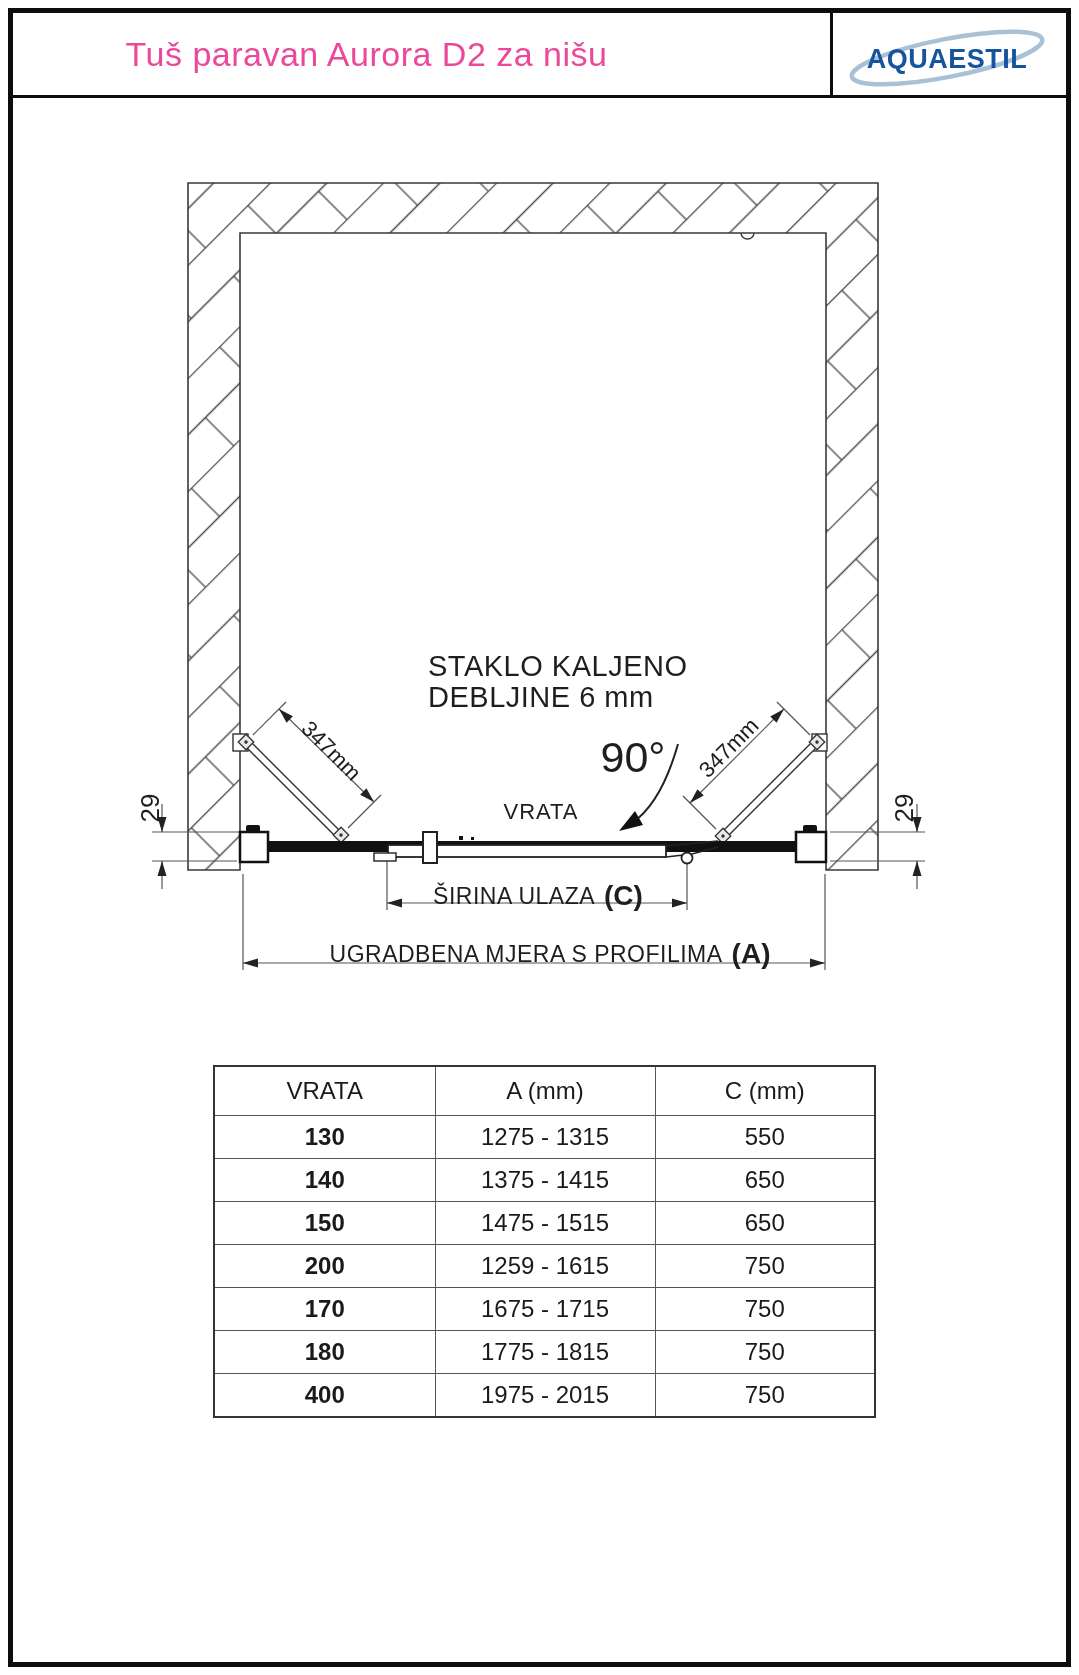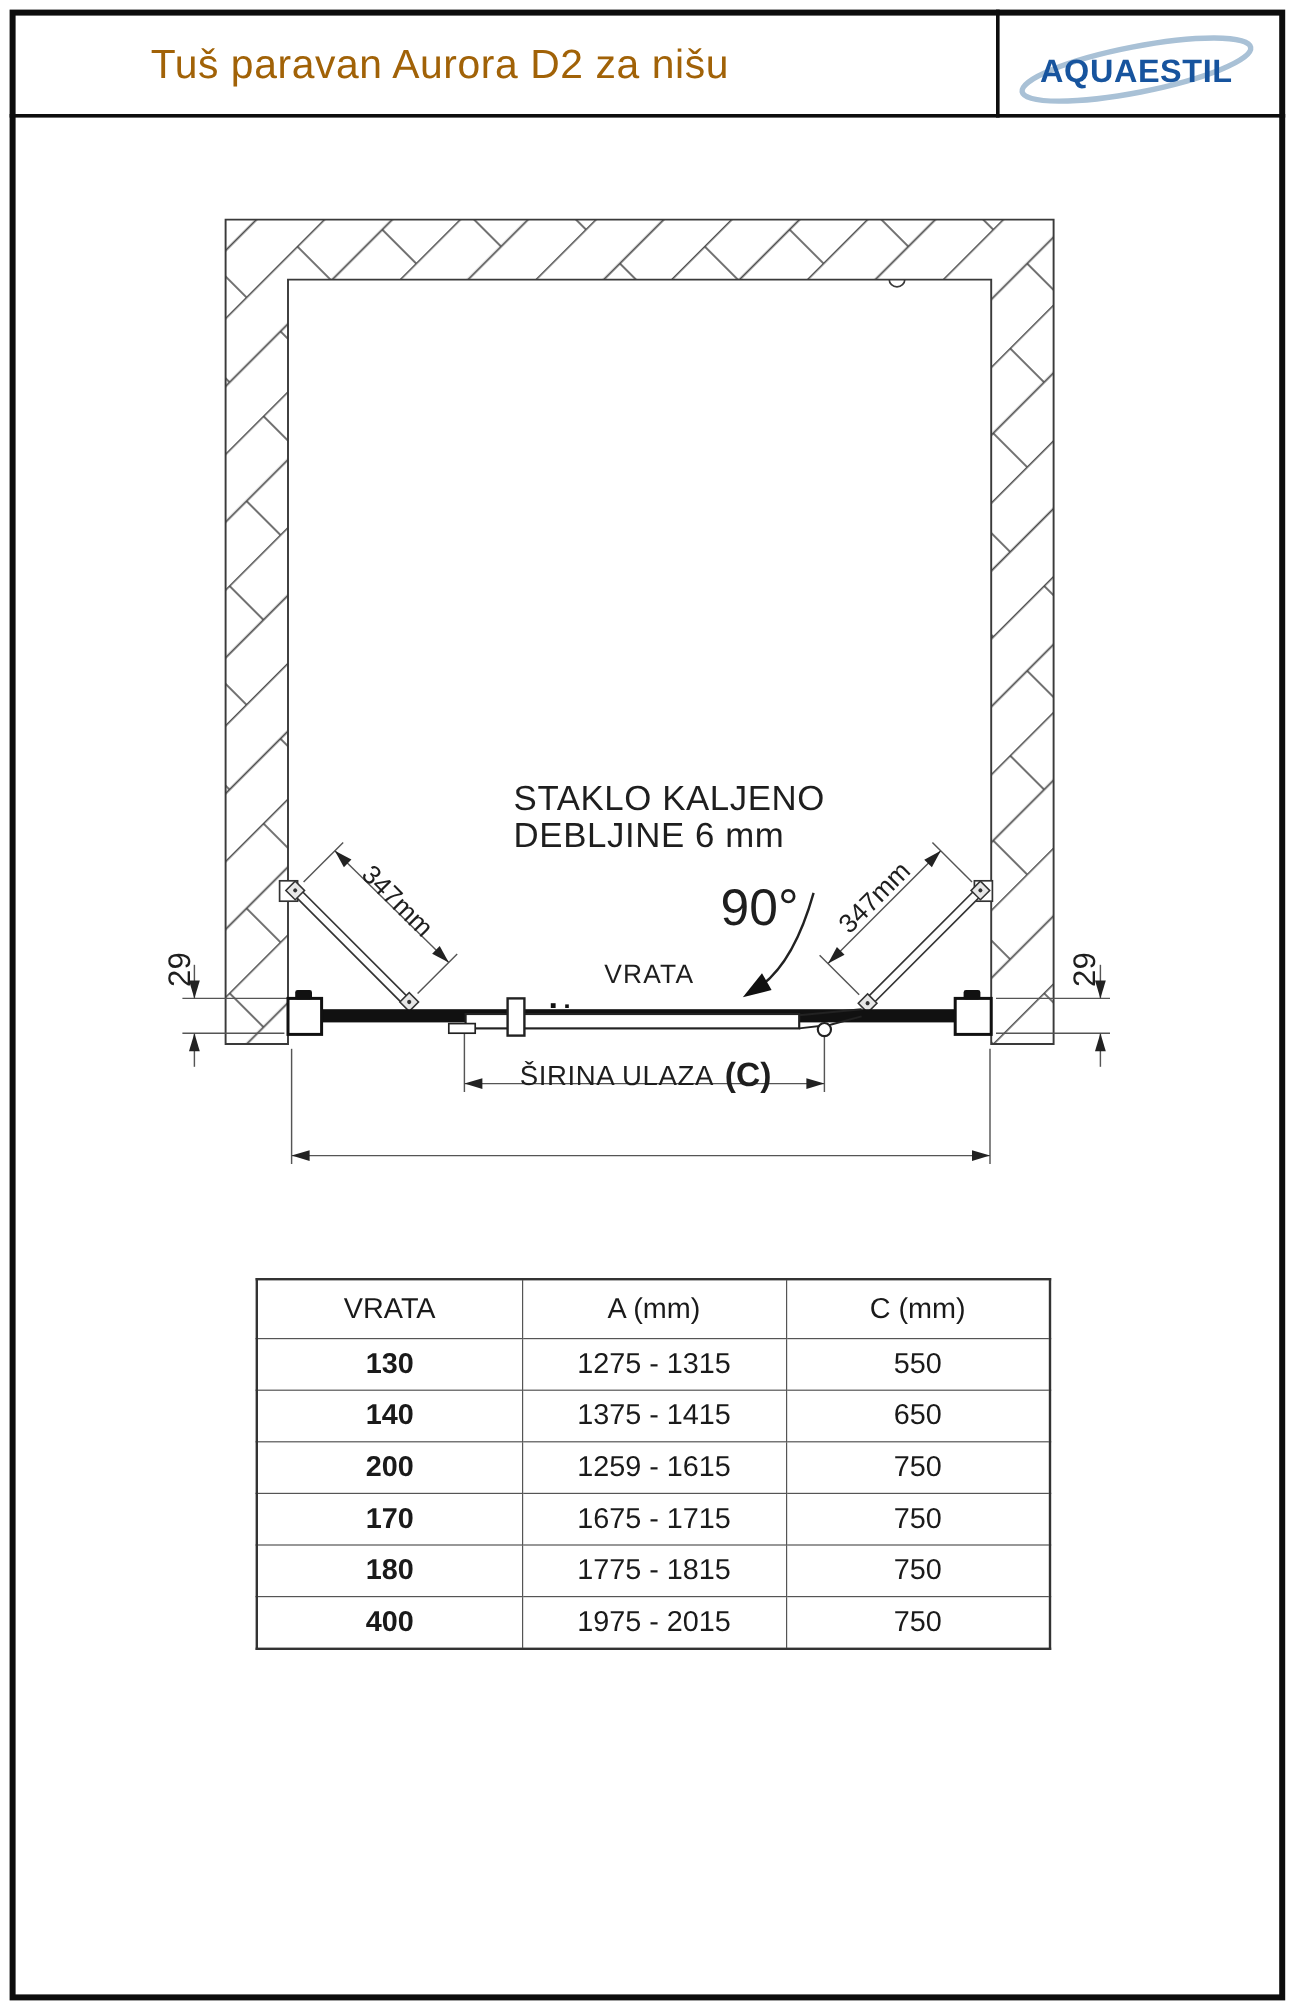--- a/index.html
+++ b/index.html
@@ -4,21 +4,21 @@
 <style>
   html,body{margin:0;padding:0;background:#ffffff;}
   #page{position:relative;width:1079px;height:1675px;background:#fff;
         font-family:"Liberation Sans",sans-serif;color:#1a1a1a;overflow:hidden;}
   .page-border{position:absolute;left:8px;top:8px;right:8px;bottom:8px;
         border:5px solid #0d0d0d;}
   .header-rule{position:absolute;left:8px;top:95px;width:1063px;height:3px;background:#0d0d0d;}
   .header-divider{position:absolute;left:830px;top:8px;width:3px;height:90px;background:#0d0d0d;}
   .title-cell{position:absolute;left:13px;top:13px;width:707px;height:82px;
         display:flex;align-items:center;justify-content:center;
-        font-size:34px;letter-spacing:0.5px;color:#a16207;}
+        font-size:34px;letter-spacing:0.5px;color:#ec4899;}
   .logo-cell{position:absolute;left:833px;top:13px;width:228px;height:92px;
         display:flex;align-items:center;justify-content:center;}
   .logo{position:relative;width:212px;height:70px;}
   .logo svg{position:absolute;left:0;top:0;}
   .logo-text{position:absolute;left:0;top:0;width:212px;height:70px;
         display:flex;align-items:center;justify-content:center;
         font-size:27px;font-weight:bold;color:#17549e;letter-spacing:0.5px;}
   .drawing-svg{position:absolute;left:0;top:0;}
   .dlabel{position:absolute;white-space:nowrap;color:#1e1e1e;}
   .center{transform:translate(-50%,-50%);}
@@ -180,20 +180,24 @@
 
   <div class="dlabel rotm90 dim29" style="left:150px;top:808px;">29</div>
 
   <div class="dlabel rotm90 dim29" style="left:904px;top:808px;">29</div>
 
   <div class="dlabel center dimtext" style="left:538px;top:884px;">
     <span class="lbl">ŠIRINA ULAZA</span>
     <span class="sym">(C)</span>
   </div>
 
+  <div class="dlabel center dimtext" style="left:550px;top:942px;">
+    <span class="lbl">UGRADBENA MJERA S PROFILIMA</span>
+    <span class="sym">(A)</span>
+  </div>
 
   <table class="sizes">
     <colgroup>
         <col style="width:221px">
         <col style="width:220px">
         <col style="width:220px">
       </colgroup>
     <thead>
       <tr>
         <th>VRATA</th>
@@ -206,20 +210,25 @@
         <td class="bold">130</td>
         <td>1275 - 1315</td>
         <td>550</td>
       </tr>
       <tr>
         <td class="bold">140</td>
         <td>1375 - 1415</td>
         <td>650</td>
       </tr>
       <tr>
+        <td class="bold">150</td>
+        <td>1475 - 1515</td>
+        <td>650</td>
+      </tr>
+      <tr>
         <td class="bold">200</td>
         <td>1259 - 1615</td>
         <td>750</td>
       </tr>
       <tr>
         <td class="bold">170</td>
         <td>1675 - 1715</td>
         <td>750</td>
       </tr>
       <tr>

